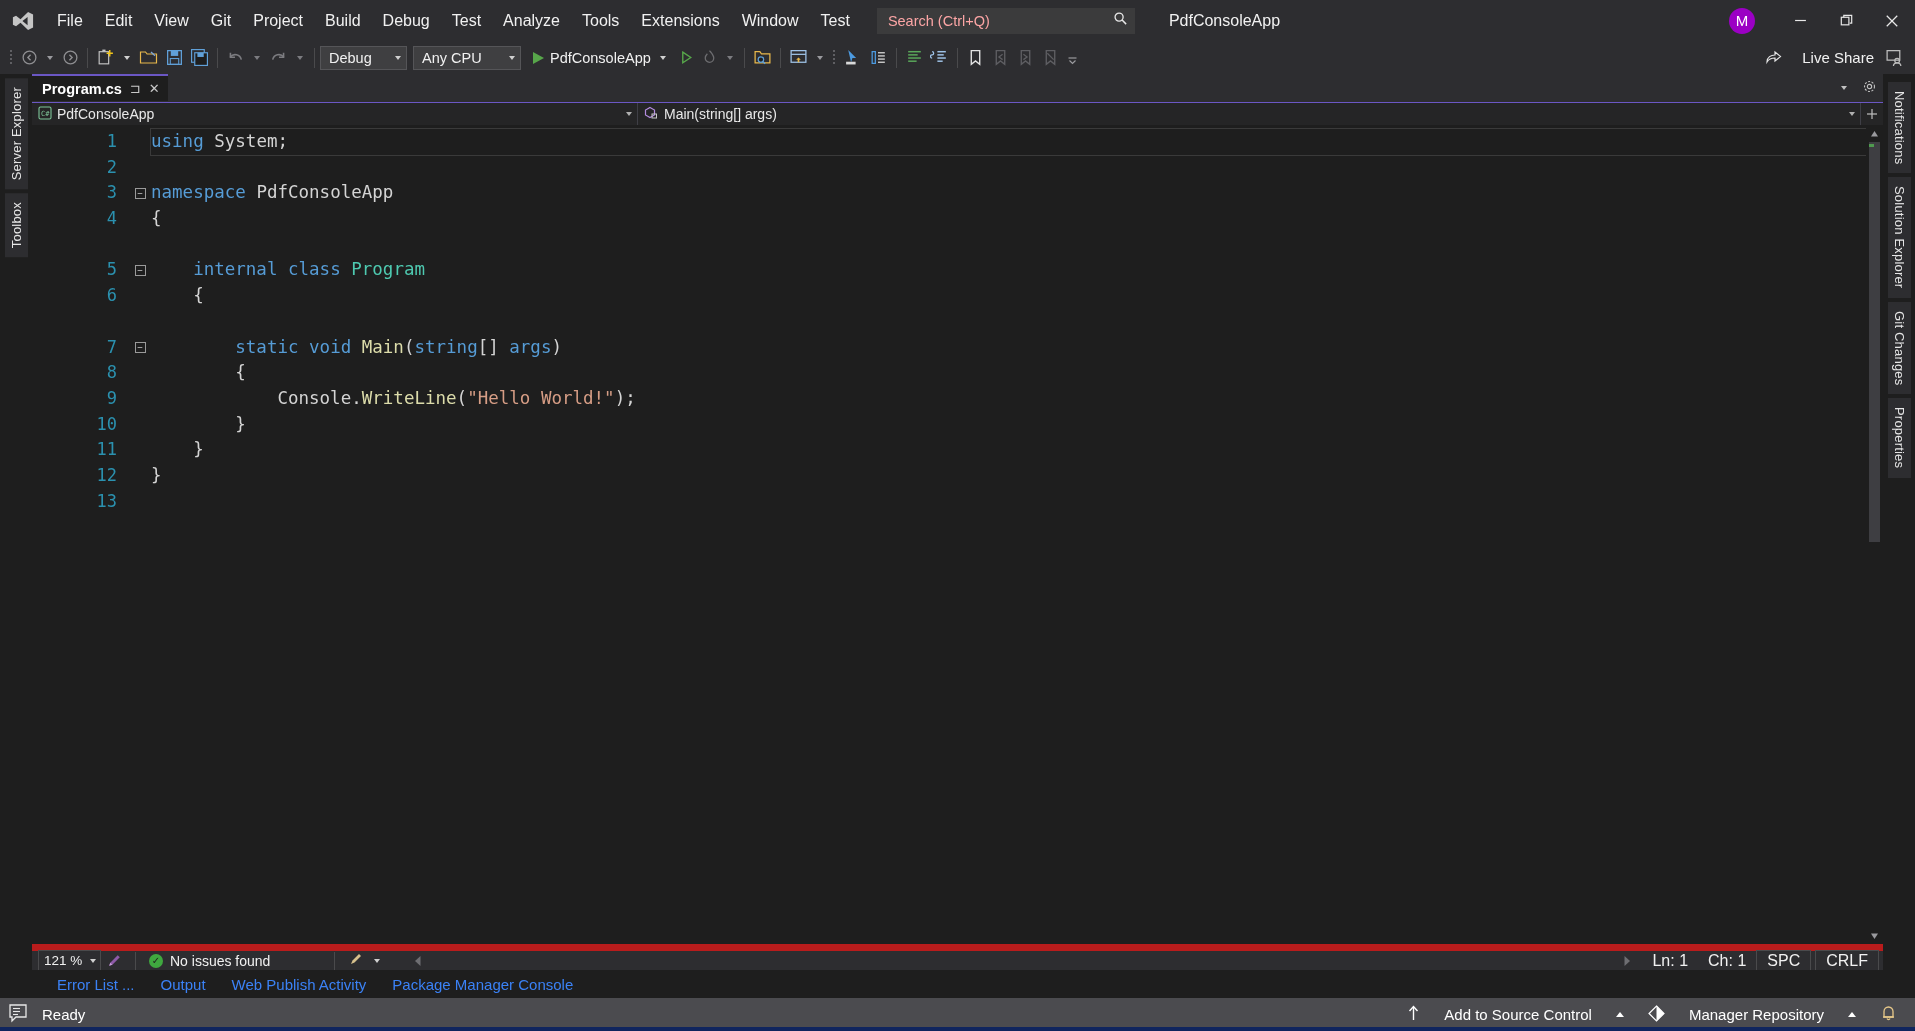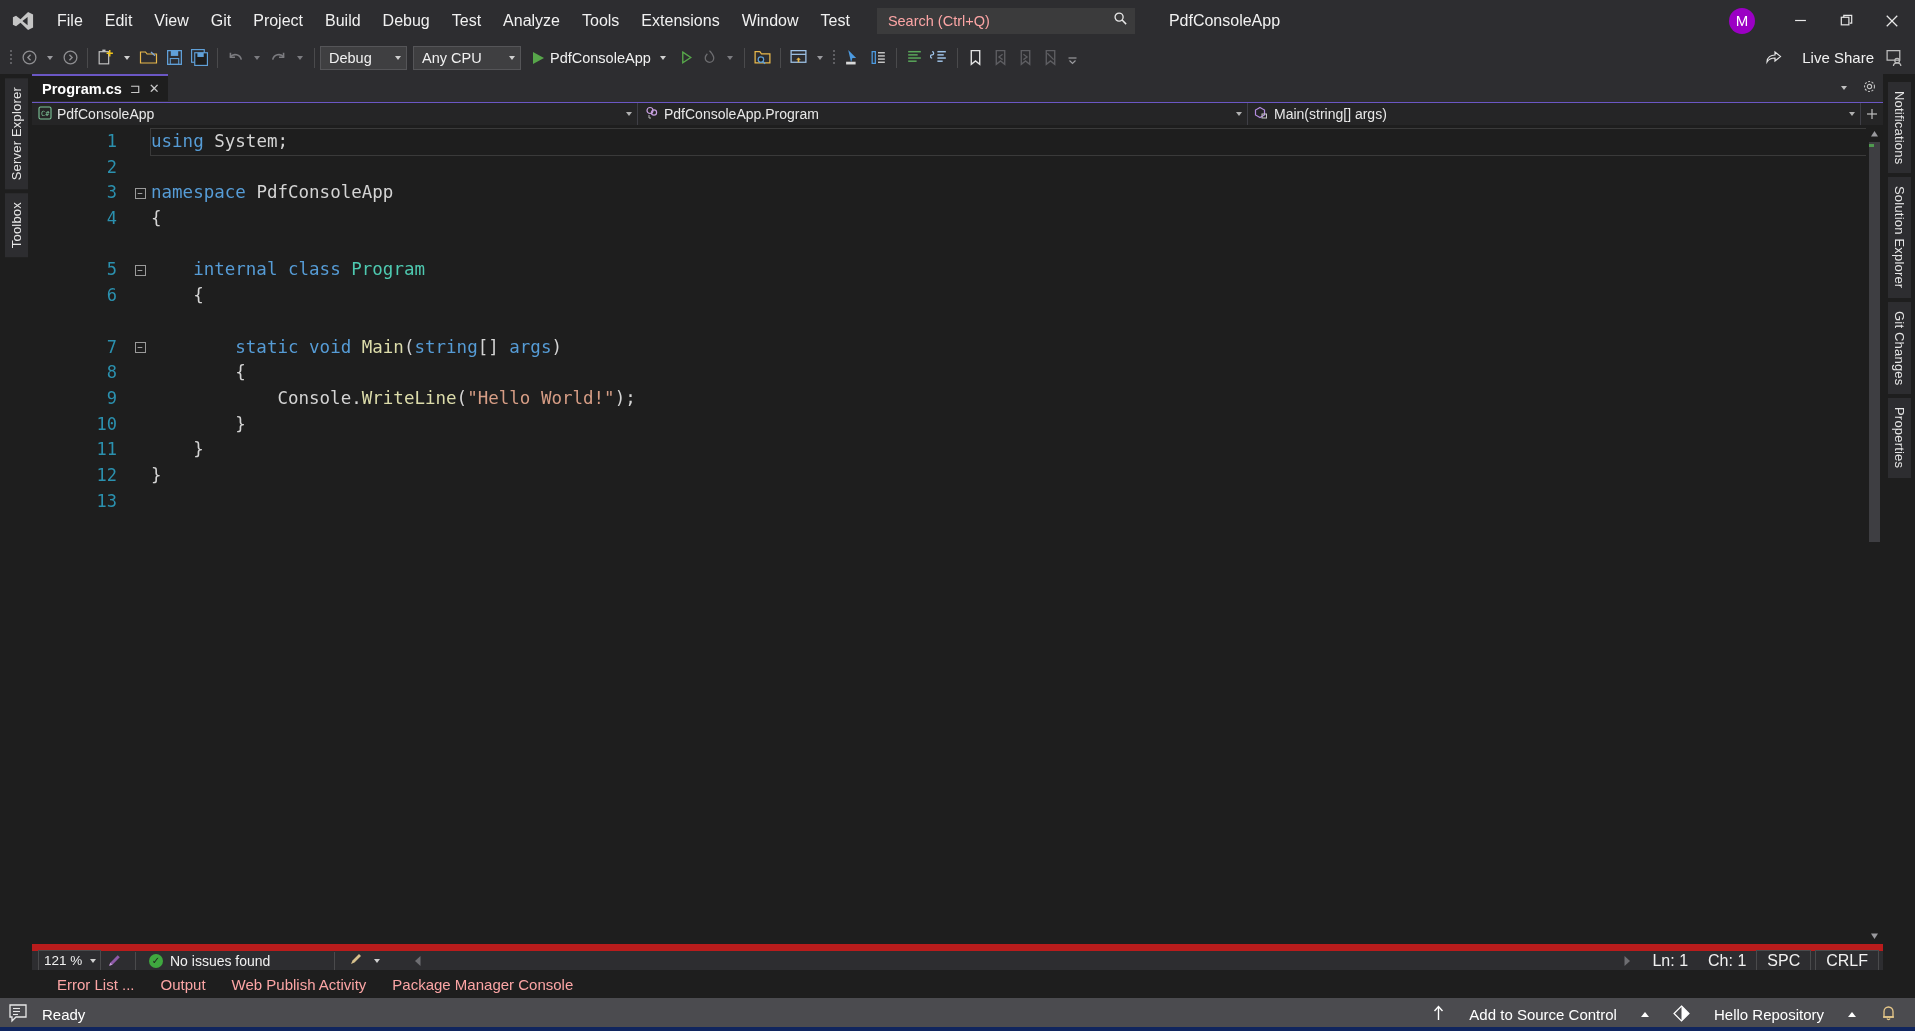--- a/index.html
+++ b/index.html
@@ -179,21 +179,21 @@
   .es-right { margin-left: auto; display: flex; align-items: center; height: 26px; }
   .es-cell { padding: 0 10px; height: 21px; display: flex; align-items: center; font-size: 16px; }
   .es-cell.boxed { border: 1px solid #4a4a4c; margin-right: 4px; }
 
   
   .outtabs {
     height: 28px; flex: 0 0 28px; background: #1e1e1e; display: flex;
     align-items: center; padding-left: 12px; gap: 0px;
   }
   .out-tab {
-    font-size: 15px; color: #fca5a5; padding: 0 13px; height: 28px;
+    font-size: 15px; color: #3b82f6; padding: 0 13px; height: 28px;
     display: flex; align-items: center; white-space: nowrap;
   }
 
   
   .statusbar {
     height: 33px; flex: 0 0 33px; background: #4b4b4f; display: flex;
     align-items: center; font-size: 15px; color: #ffffff; padding-left: 8px;
   }
   .sb-left { display: flex; align-items: center; gap: 12px; }
   .sb-right { margin-left: auto; display: flex; align-items: center; gap: 0px; padding-right: 6px; }
@@ -519,33 +519,20 @@
 
       <div class="navbar">
         <div class="nav-combo" style="width:606px">
           <span>
             <svg width="14" height="14" viewBox="0 0 14 14">
                 <rect x="1" y="1" width="12" height="12" rx="1.5" fill="none" stroke="#7ec699" stroke-width="1.1"></rect>
                 <text x="3" y="10" font-size="7" fill="#7ec699" font-family="monospace">C#</text>
               </svg>
           </span>
           <span class="nctxt">PdfConsoleApp</span>
-          <span class="ncarrow">
-              <div class="caret-dn" style="border-top-color:#b0b0b0"></div>
-            </span>
-        </div>
-        <div class="nav-combo" style="width:610px">
-          <span>
-            <svg width="15" height="14" viewBox="0 0 15 14">
-                <circle cx="6" cy="4.5" r="3" fill="none" stroke="#c8a0e0" stroke-width="1.2"></circle>
-                <circle cx="10" cy="6.5" r="2.6" fill="none" stroke="#c8a0e0" stroke-width="1.2"></circle>
-                <path d="M5 9v3h2" fill="none" stroke="#bbb" stroke-width="1"></path>
-              </svg>
-          </span>
-          <span class="nctxt">PdfConsoleApp.Program</span>
           <span class="ncarrow">
               <div class="caret-dn" style="border-top-color:#b0b0b0"></div>
             </span>
         </div>
         <div class="nav-combo" style="flex:1">
           <span>
             <svg width="15" height="14" viewBox="0 0 15 14">
                 <path d="M6 1.5 10.5 4v5L6 11.5 1.5 9V4z" fill="none" stroke="#b48ce0" stroke-width="1.2"></path>
                 <rect x="8" y="8" width="4.5" height="4" fill="none" stroke="#c8c8c8" stroke-width="1"></rect>
               </svg>
@@ -689,21 +676,21 @@
         <span>Add to Source Control</span>
         <span class="caret-up"></span>
       </div>
       <div class="sb-item">
         <span>
           <svg width="17" height="17" viewBox="0 0 16 16">
               <path d="M8 1 15 8 8 15 1 8z" fill="none" stroke="#fff" stroke-width="1.2"></path>
               <path d="M8 1 15 8 8 15z" fill="#fff"></path>
             </svg>
         </span>
-        <span>Hello Repository</span>
+        <span>Manager Repository</span>
         <span class="caret-up"></span>
       </div>
       <div class="sb-item">
         <span>
           <svg width="17" height="18" viewBox="0 0 16 18">
               <path d="M3.5 13V7.5a4.5 4.5 0 0 1 9 0V13z" fill="none" stroke="#e8c98a" stroke-width="1.3"></path>
               <path d="M2.5 13h11" stroke="#e8c98a" stroke-width="1.3"></path>
               <path d="M6.5 14.5a1.6 1.6 0 0 0 3 0" fill="none" stroke="#e8c98a" stroke-width="1.2"></path>
             </svg>
         </span>

